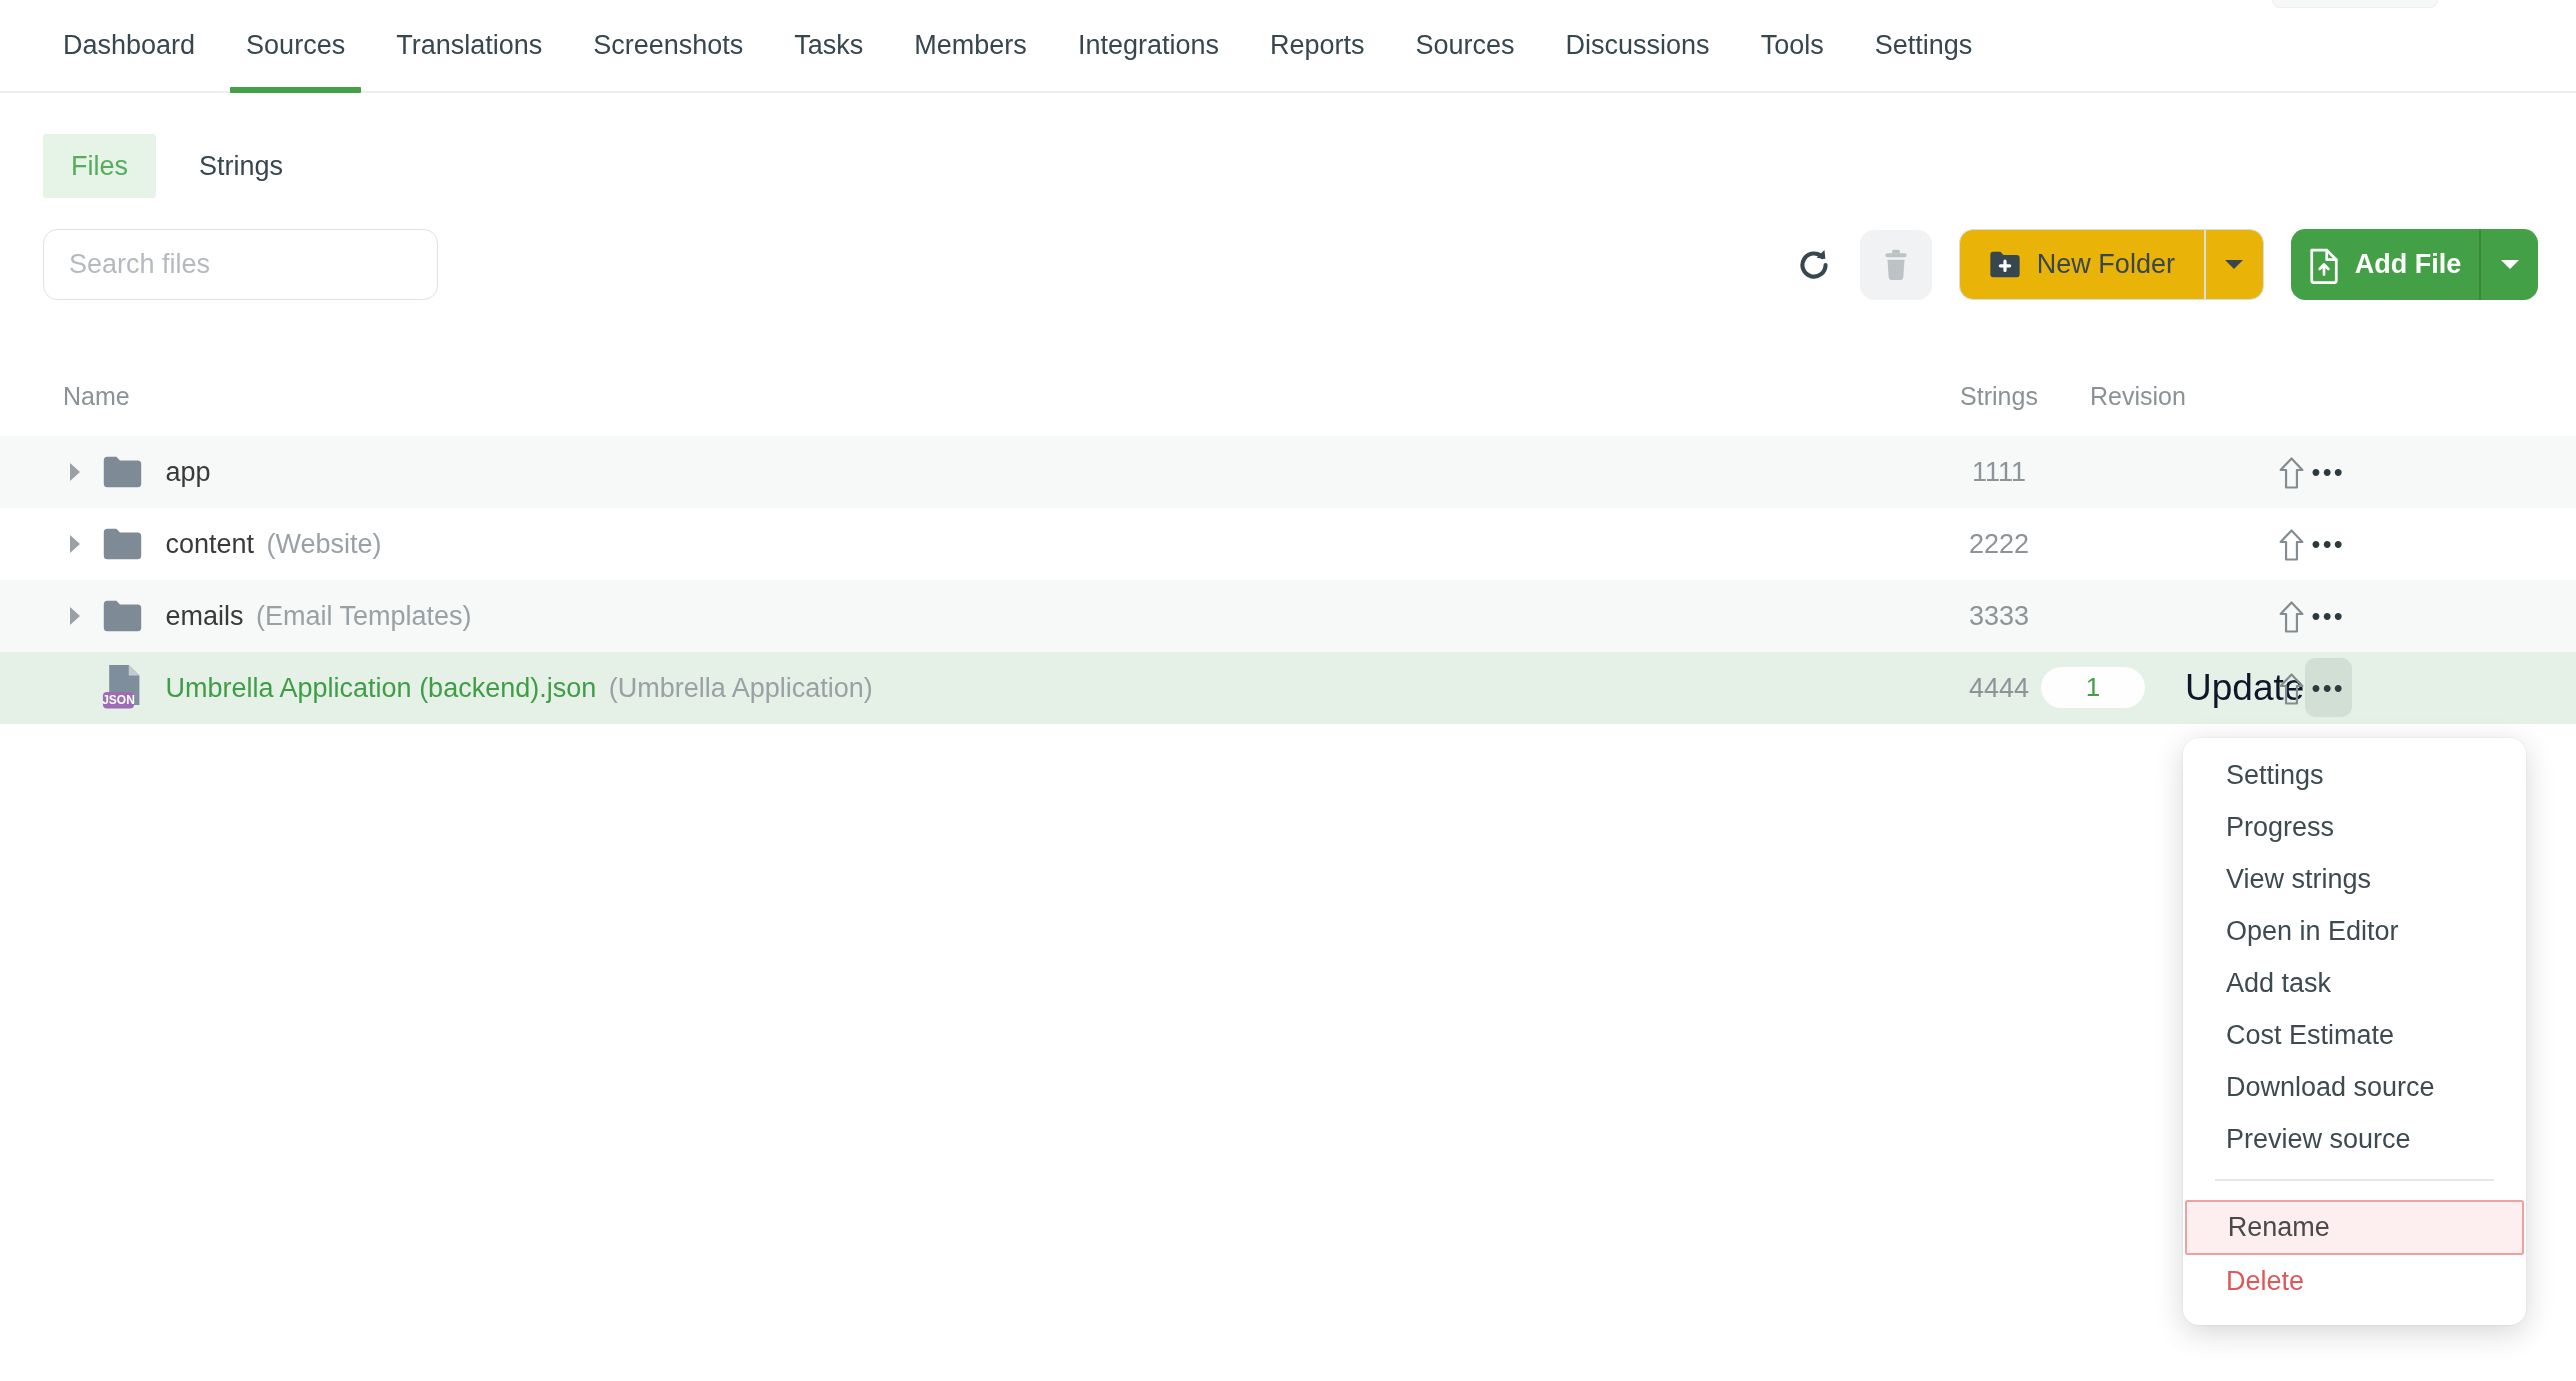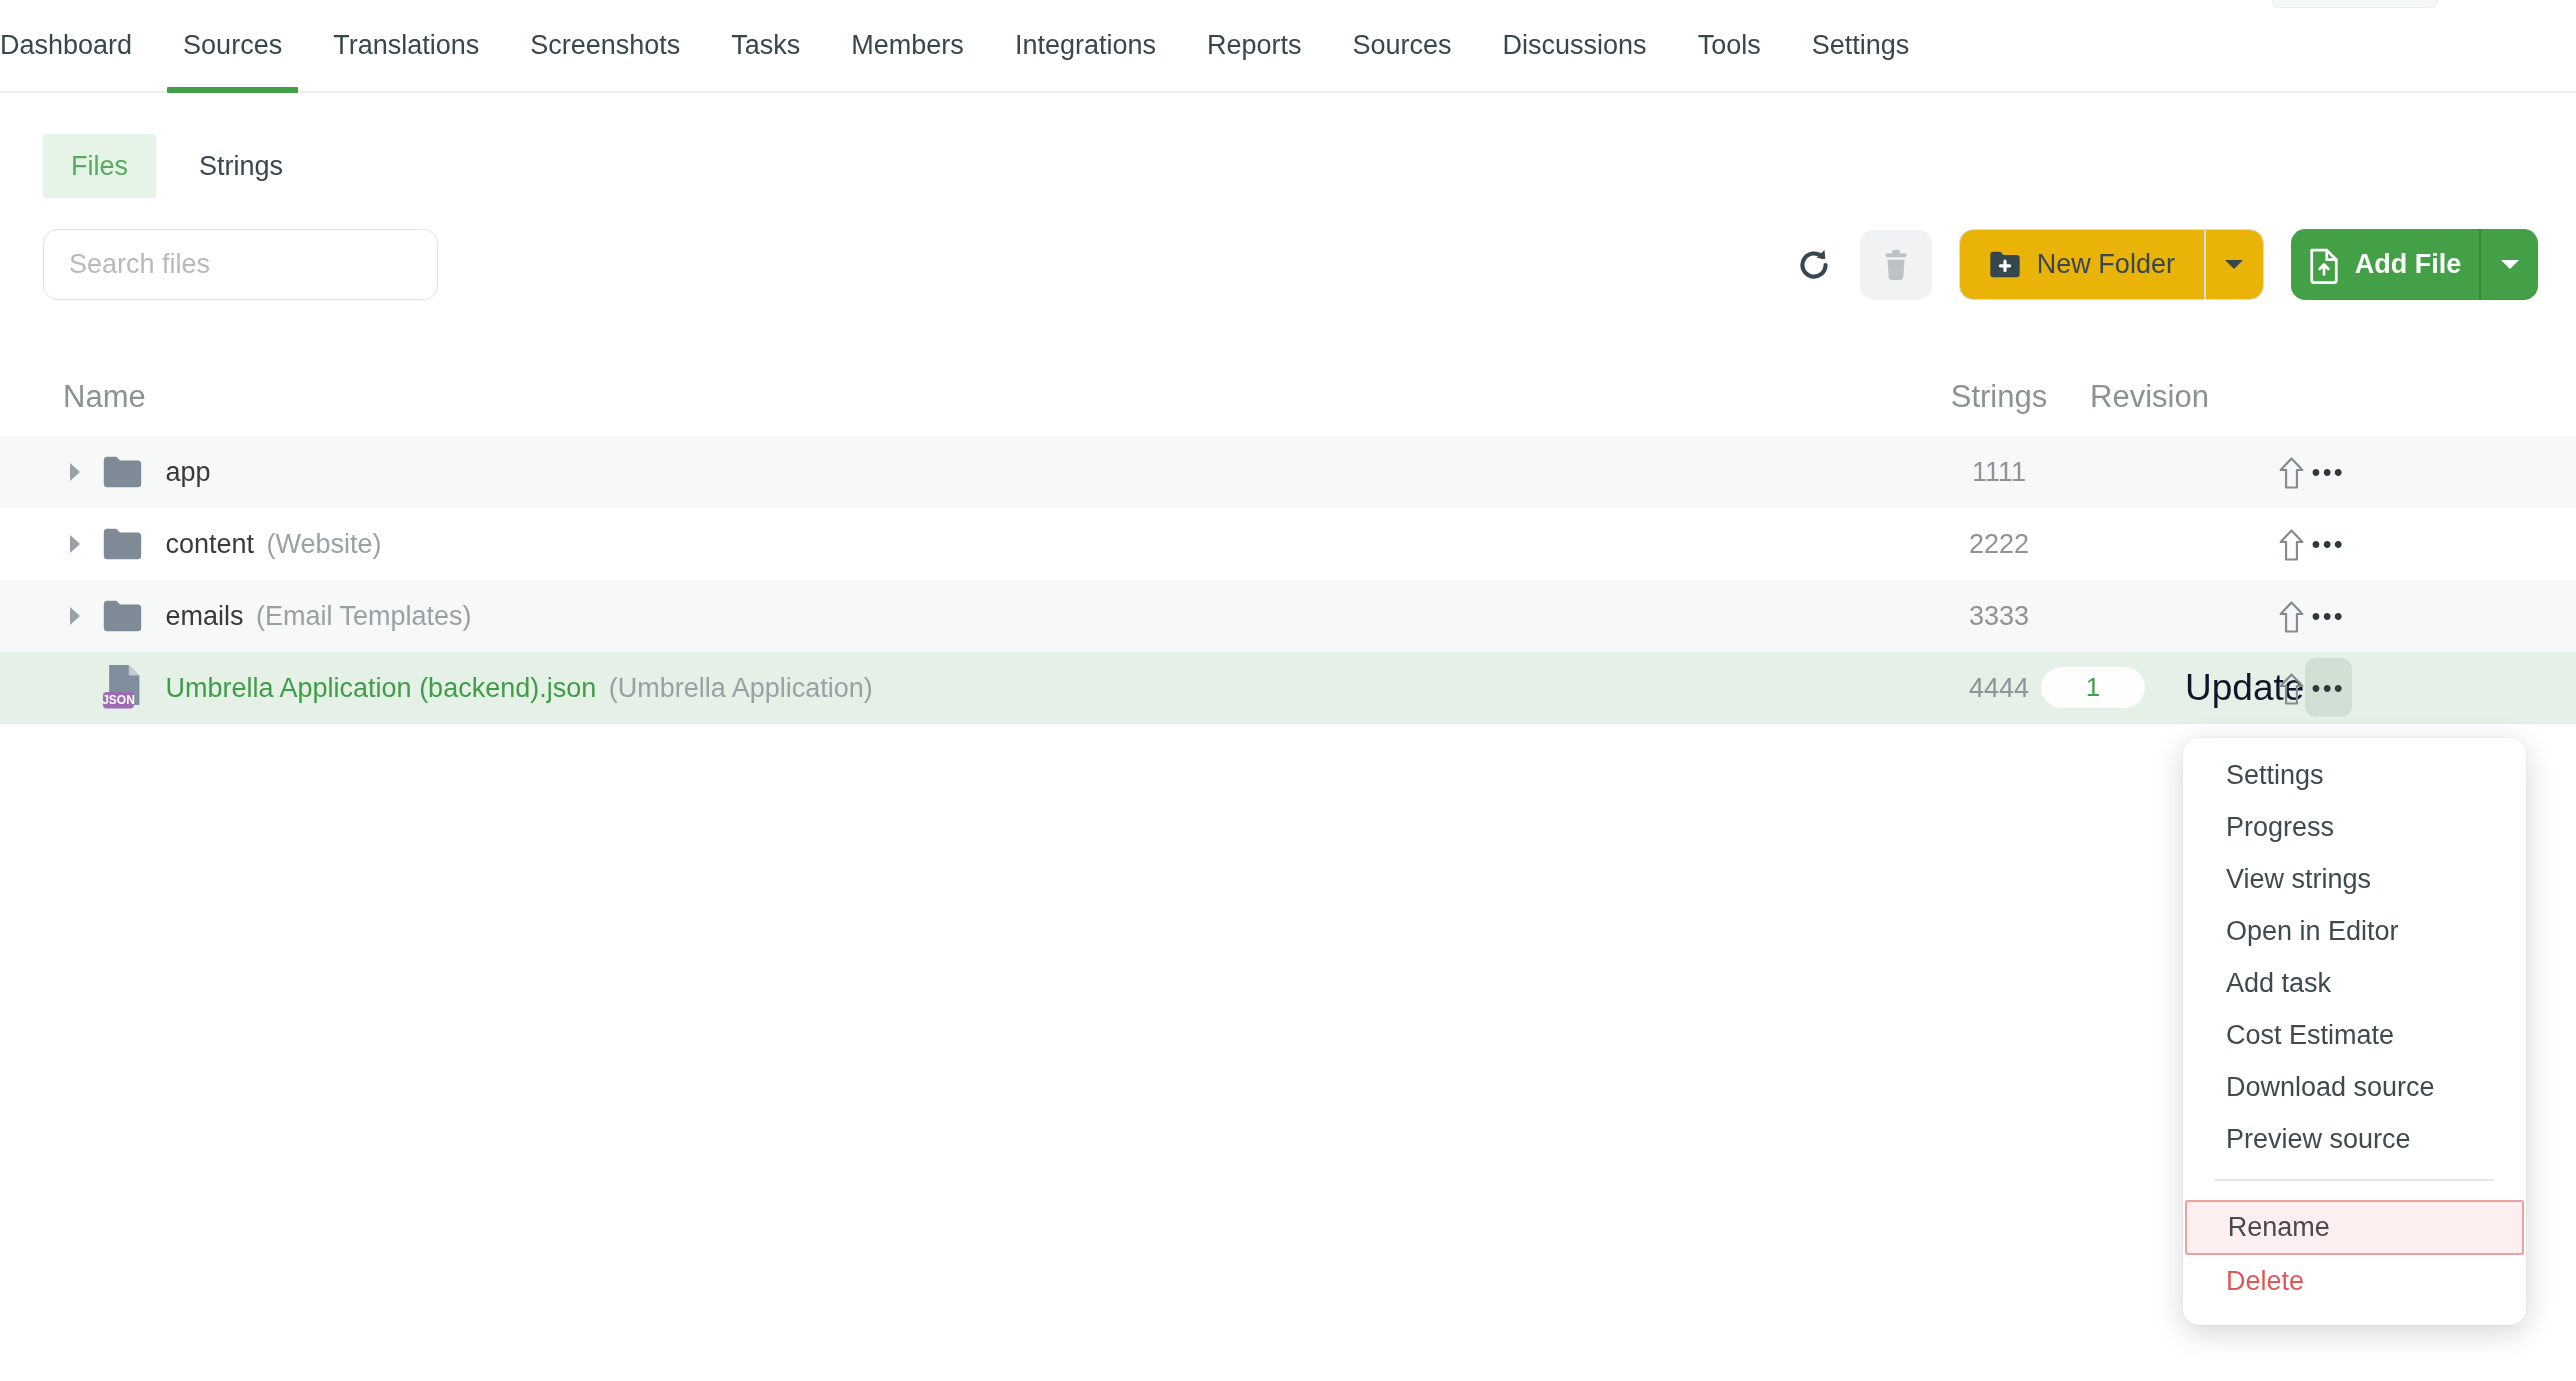--- a/index.html
+++ b/index.html
@@ -1,19 +1,19 @@
 <!DOCTYPE html>
 <html style="font-size:14.3px"><head>
 <meta charset="utf-8">
 <style>
   * { margin:0; padding:0; box-sizing:border-box; }
   html,body { width:2576px; height:1382px; background:#fff; font-family:"Liberation Sans", sans-serif; color:#37474f; overflow:hidden; position:relative; }
 
   
-  .topnav { height:93px; border-bottom:2.7px solid #eceeef; display:flex; align-items:center; gap:51px; }
+  .topnav { height:93px; border-bottom:2.7px solid #eceeef; display:flex; align-items:center; padding-left:63px; gap:51px; }
   .nav-item { font-size:27px; color:#37474f; height:90px; display:flex; align-items:center; position:relative; cursor:pointer; white-space:nowrap; }
   .nav-item.active::after { content:""; position:absolute; left:-16px; right:-16px; bottom:-2.7px; height:6.3px; background:#43a047; border-radius:0.9px; }
 
   
   .remnant { position:absolute; left:2272px; top:0; width:166px; height:8px; background:#f6f7f7; border:0.9px solid #ededee; border-top:none; border-radius:0 0 8px 8px; }
 
   
   .view-tabs { margin:41px 0 0 43px; display:flex; align-items:center; }
   .pill-tab { height:64px; padding:0 28px; display:flex; align-items:center; border-radius:3px; font-size:27px; cursor:pointer; }
   .pill-tab.active { background:#e6f3e7; color:#56ac5c; }
@@ -32,21 +32,21 @@
   .btn-main { display:flex; align-items:center; gap:16px; padding:0 29px; font-size:27px; white-space:nowrap; }
   .btn-group.green .btn-main { font-weight:bold; padding:0 18px; }
   .btn-split { width:1.8px; background:#d9dde0; }
   .btn-group.green .btn-split { background:rgba(0,0,0,0.15); width:1.8px; }
   .btn-caret { width:57px; display:flex; align-items:center; justify-content:center; }
   .tri-down { width:0; height:0; border-left:9px solid transparent; border-right:9px solid transparent; border-top:9.8px solid #37474f; }
   .btn-group.green .tri-down { border-top-color:#fff; }
 
   
   .file-table { margin-top:57px; }
-  .thead { height:79px; position:relative; display:flex; align-items:center; font-size:31px; color:#8b9295; }
+  .thead { height:79px; position:relative; display:flex; align-items:center; font-size:25px; color:#8b9295; }
   .th-name { padding-left:63px; }
   .th-strings { position:absolute; left:1950px; width:98px; text-align:center; }
   .th-revision { position:absolute; left:2090px; }
 
   .trow { height:72px; position:relative; display:flex; align-items:center; }
   .trow.alt { background:#f7f8f8; }
   .trow.selected { background:#e5f1e6; }
   .tree-caret { width:0; height:0; border-top:9px solid transparent; border-bottom:9px solid transparent; border-left:10.7px solid #99a1a6; margin-left:70px; cursor:pointer; flex:none; }
   .tree-caret.spacer { border-left-color:transparent; cursor:default; }
   .row-icon { margin-left:21.5px; flex:none; display:flex; align-items:flex-end; }

